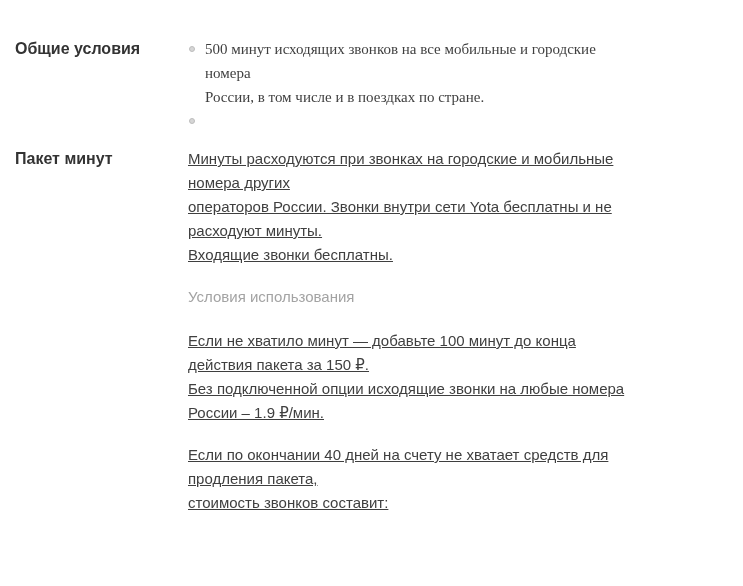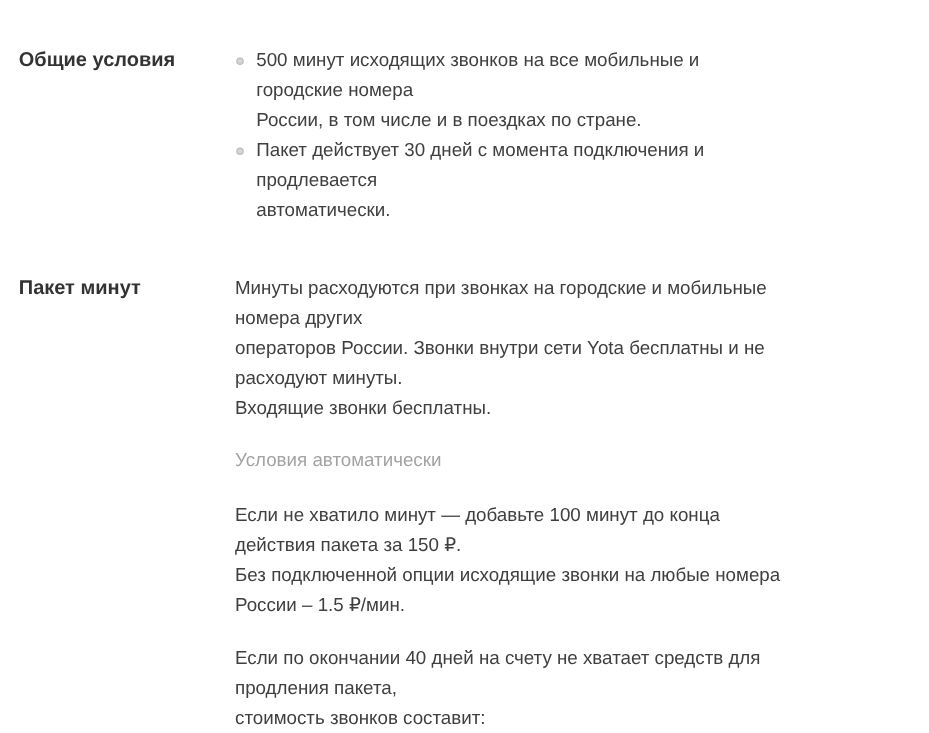--- a/index.html
+++ b/index.html
@@ -39,20 +39,21 @@
     flex: 1 1 auto;
     min-width: 0;
     padding-right: 2px;
   }
   .block-paragraph {
     margin: 0 0 18px 0;
     font-size: 15px;
     line-height: 24px;
     white-space: pre-line;
     color: var(--text, #3f3f3f);
+    text-decoration: underline;
   }
   .block-paragraph.before-list { margin-bottom: 0; }
   .block-subheading {
     margin: 0 0 20px 0;
     font-size: 15px;
     line-height: 24px;
     color: var(--muted, #a3a3a3);
   }
   .block-bullets {
     list-style: none;
@@ -60,20 +61,21 @@
     padding: 0;
   }
   .col-right > :last-child { margin-bottom: 0; }
   .block-bullets li {
     position: relative;
     padding-left: 17px;
     font-size: 15px;
     line-height: 24px;
     white-space: pre-line;
     color: var(--text, #3f3f3f);
+    font-family: Liberation Serif, serif;
   }
   .bullet-dot {
     position: absolute;
     left: 1px;
     top: 9px;
     width: 6px;
     height: 6px;
     border-radius: 50%;
     background: var(--bullet-fill, #d6d6d6);
     border: 1px solid var(--bullet-edge, #bdbdbd);
@@ -84,34 +86,33 @@
 
 <div class="doc">
     <section class="section">
       <div class="col-left">
         <h3 class="section-heading">Общие условия</h3>
       </div>
       <div class="col-right">
         <ul class="block-bullets">
           <li><span class="bullet-dot"></span><span>500 минут исходящих звонков на все мобильные и городские номера
 России, в том числе и в поездках по стране.</span></li>
-          <li><span class="bullet-dot"></span><span>Пакет действует 30 дней с момента подключения и продлевается
-автоматически.</span></li>
+          <li><span class="bullet-dot"></span></li>
         </ul>
       </div>
     </section>
     <section class="section">
       <div class="col-left">
         <h3 class="section-heading">Пакет минут</h3>
       </div>
       <div class="col-right">
         <p class="block-paragraph">Минуты расходуются при звонках на городские и мобильные номера других
 операторов России. Звонки внутри сети Yota бесплатны и не расходуют минуты.
 Входящие звонки бесплатны.</p>
-        <div class="block-subheading">Условия автоматически</div>
+        <div class="block-subheading">Условия использования</div>
         <p class="block-paragraph">Если не хватило минут — добавьте 100 минут до конца действия пакета за 150 ₽.
 Без подключенной опции исходящие звонки на любые номера
-России – 1.5 ₽/мин.</p>
+России – 1.9 ₽/мин.</p>
         <p class="block-paragraph before-list">Если по окончании 40 дней на счету не хватает средств для продления пакета,
 стоимость звонков составит:</p>
       </div>
     </section>
   </div>
 
 </body></html>

